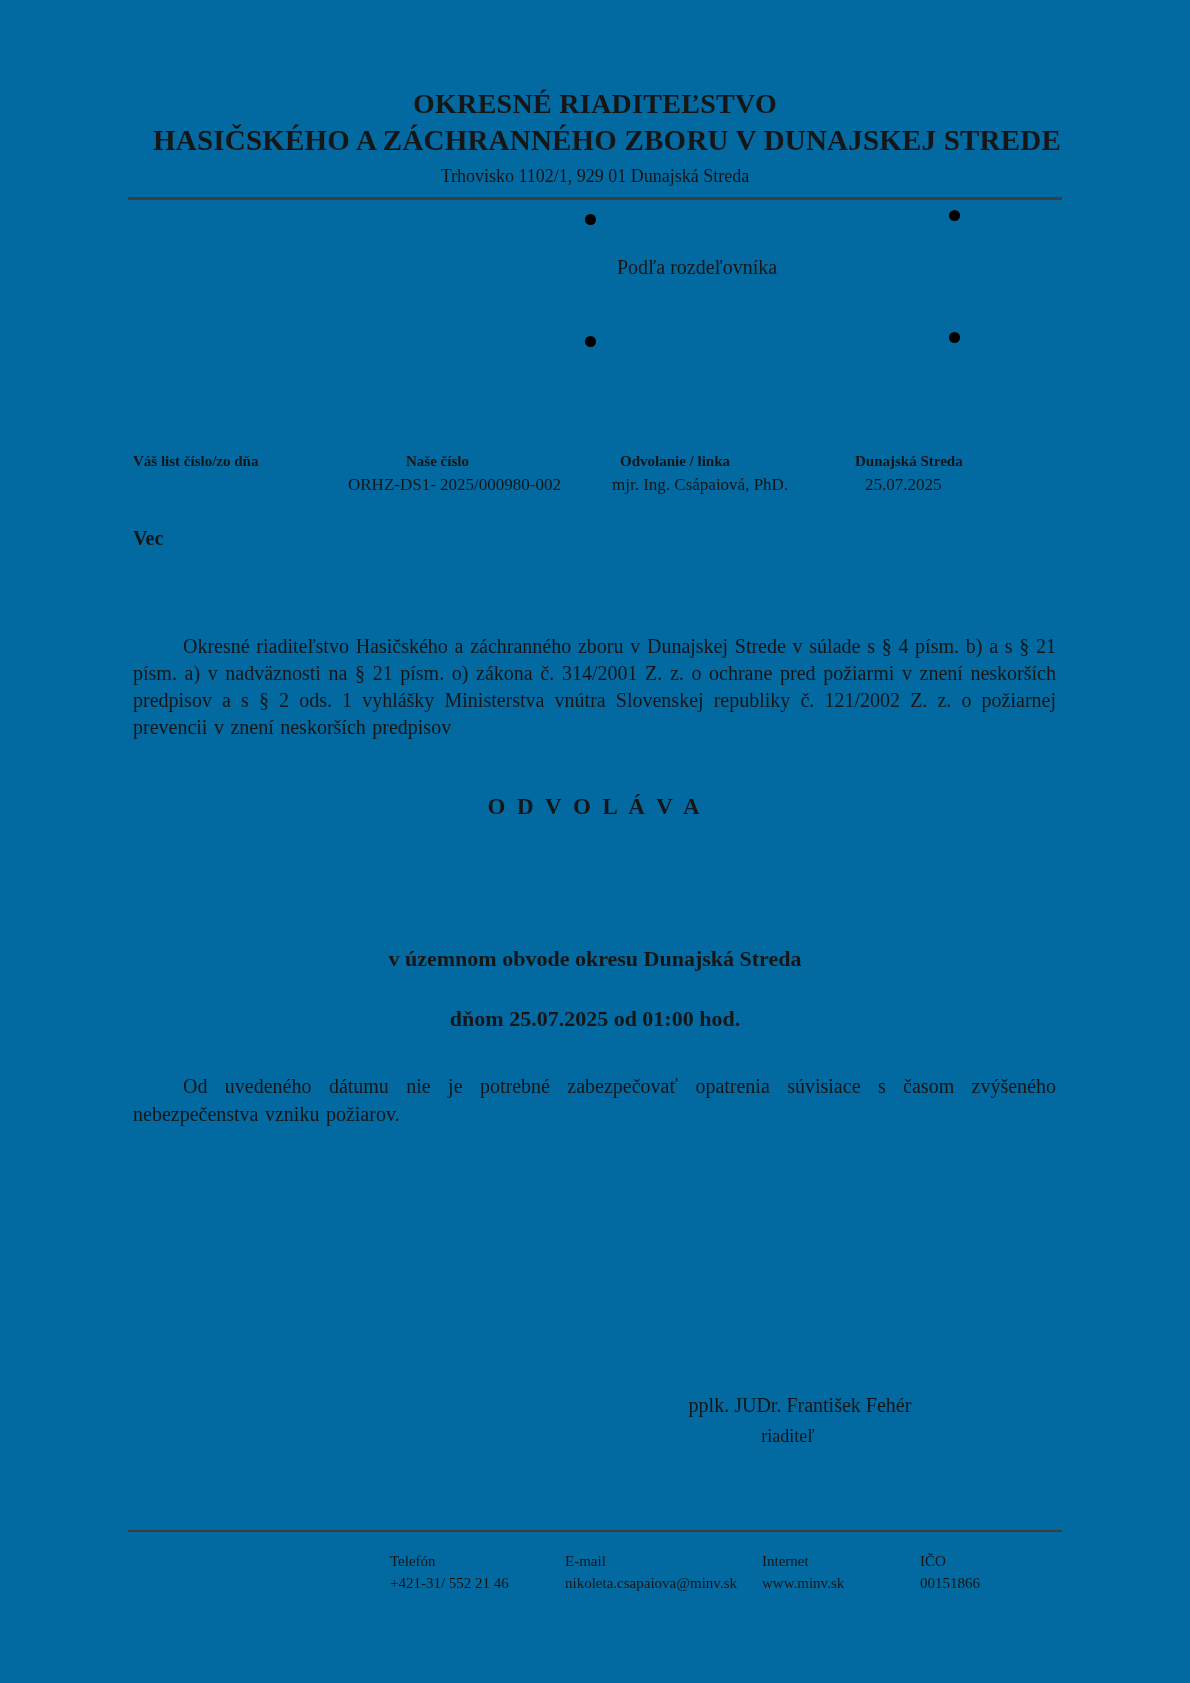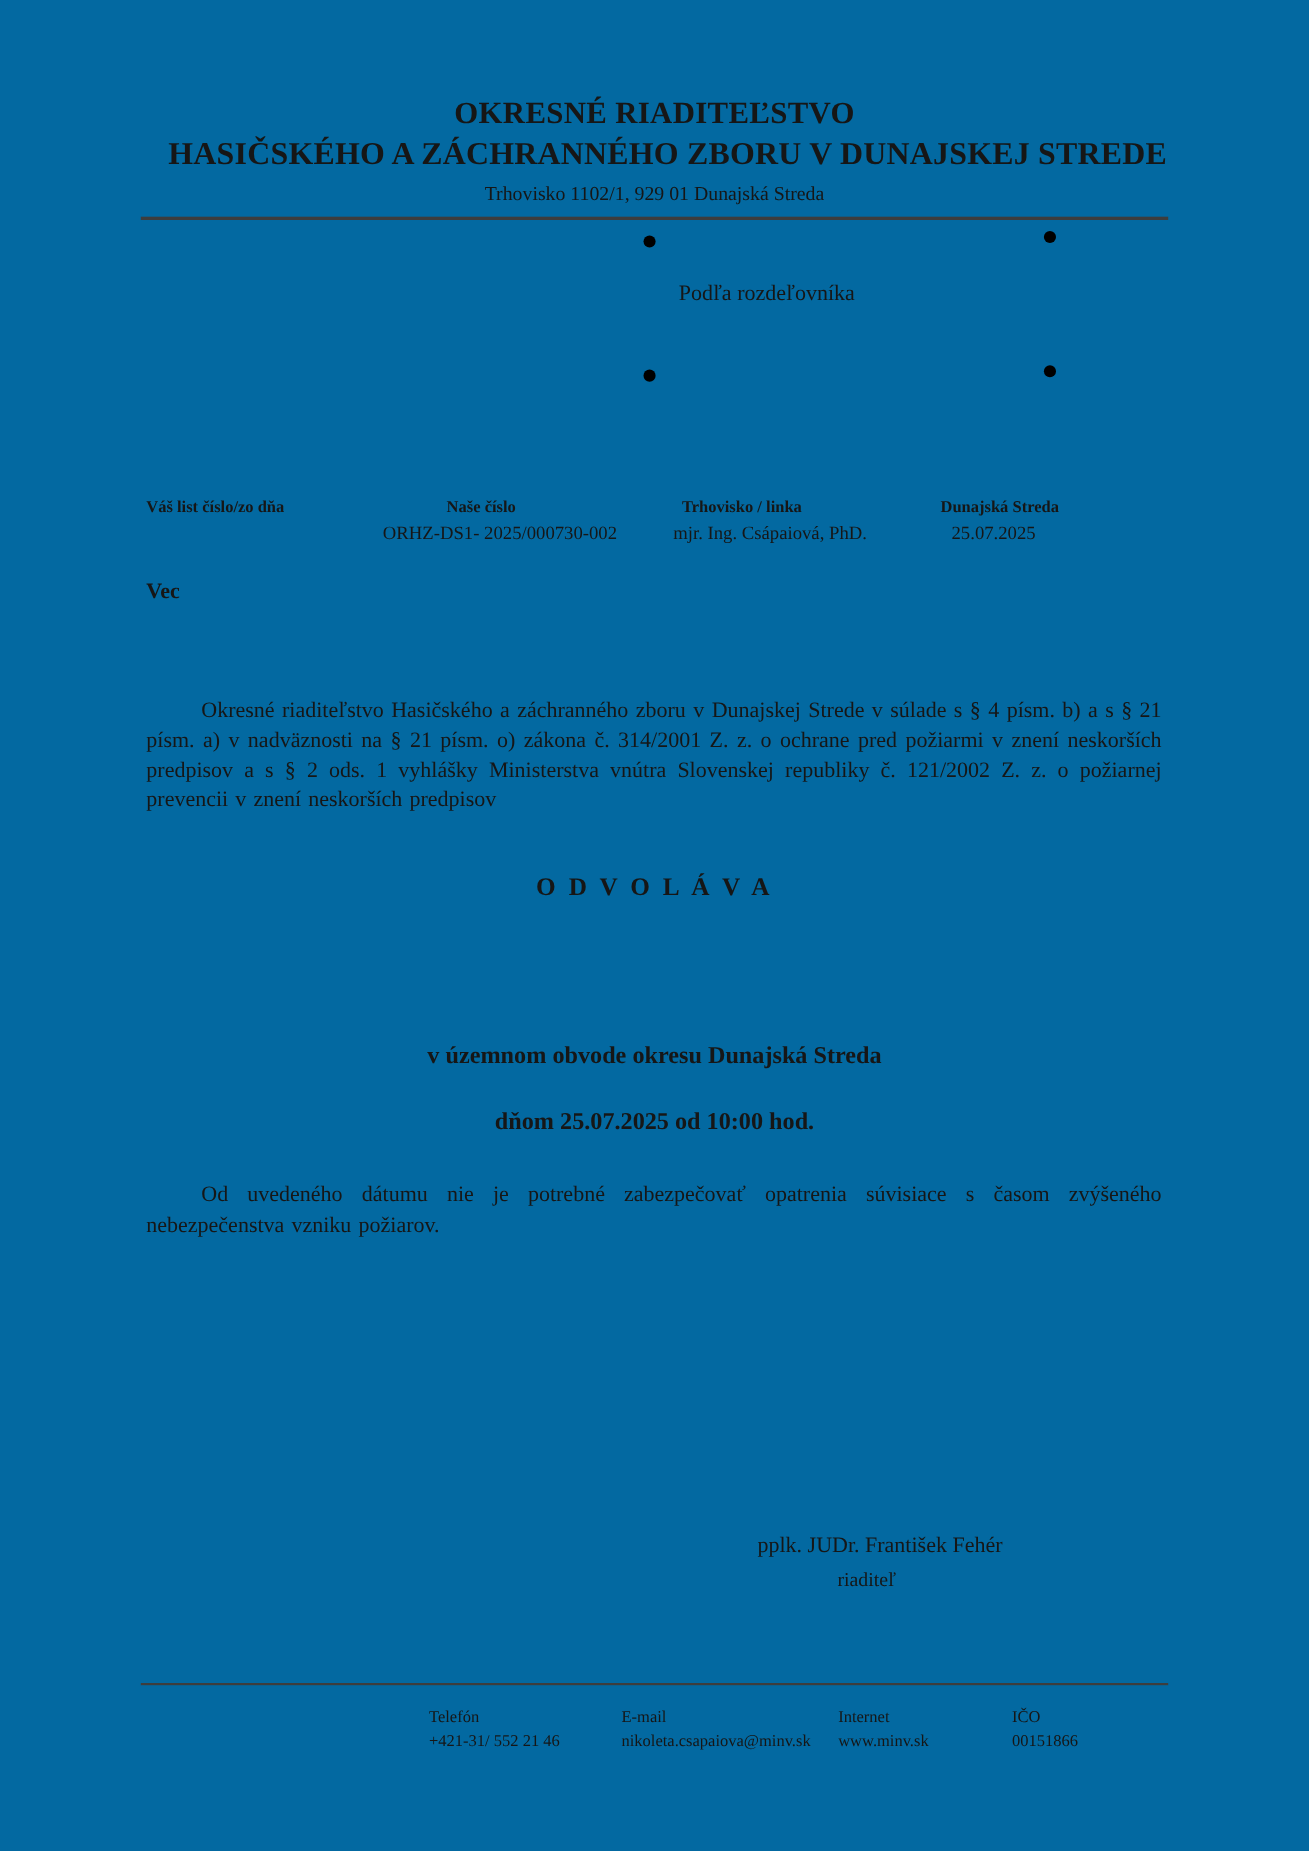--- a/index.html
+++ b/index.html
@@ -76,32 +76,32 @@
 
   <div class="abs dot dot-tl"></div>
   <div class="abs dot dot-tr"></div>
   <div class="abs dot dot-bl"></div>
   <div class="abs dot dot-br"></div>
 
   <div class="abs recipient">Podľa rozdeľovníka</div>
 
   <div class="abs ref-label rc1">Váš list číslo/zo dňa</div>
   <div class="abs ref-label rc2l">Naše číslo</div>
-  <div class="abs ref-value rc2v">ORHZ-DS1- 2025/000730-002</div>
-  <div class="abs ref-label rc3l">Trhovisko / linka</div>
+  <div class="abs ref-value rc2v">ORHZ-DS1- 2025/000980-002</div>
+  <div class="abs ref-label rc3l">Odvolanie / linka</div>
   <div class="abs ref-value rc3v">mjr. Ing. Csápaiová, PhD.</div>
   <div class="abs ref-label rc4l">Dunajská Streda</div>
   <div class="abs ref-value rc4v">25.07.2025</div>
 
   <div class="abs vec">Vec</div>
 
   <div class="abs para para1">Okresné riaditeľstvo Hasičského a záchranného zboru v Dunajskej Strede v súlade s § 4 písm. b) a s § 21 písm. a) v nadväznosti na § 21 písm. o) zákona č. 314/2001 Z. z. o ochrane pred požiarmi v znení neskorších predpisov a s § 2 ods. 1 vyhlášky Ministerstva vnútra Slovenskej republiky č. 121/2002 Z. z. o požiarnej prevencii v znení neskorších predpisov</div>
   <div class="abs centered declaration">O D V O L Á V A</div>
   <div class="abs centered scope">v územnom obvode okresu Dunajská Streda</div>
-  <div class="abs centered effective">dňom 25.07.2025 od 10:00 hod.</div>
+  <div class="abs centered effective">dňom 25.07.2025 od 01:00 hod.</div>
   <div class="abs para para2">Od uvedeného dátumu nie je potrebné zabezpečovať opatrenia súvisiace s časom zvýšeného nebezpečenstva vzniku požiarov.</div>
 
   <div class="abs sig-name">pplk. JUDr. František Fehér</div>
   <div class="abs sig-role">riaditeľ</div>
 
   <div class="abs frule"></div>
 
   <div class="abs fcol fc0">
     <div class="flabel">Telefón</div>
     <div class="fvalue">+421-31/ 552  21 46</div>

